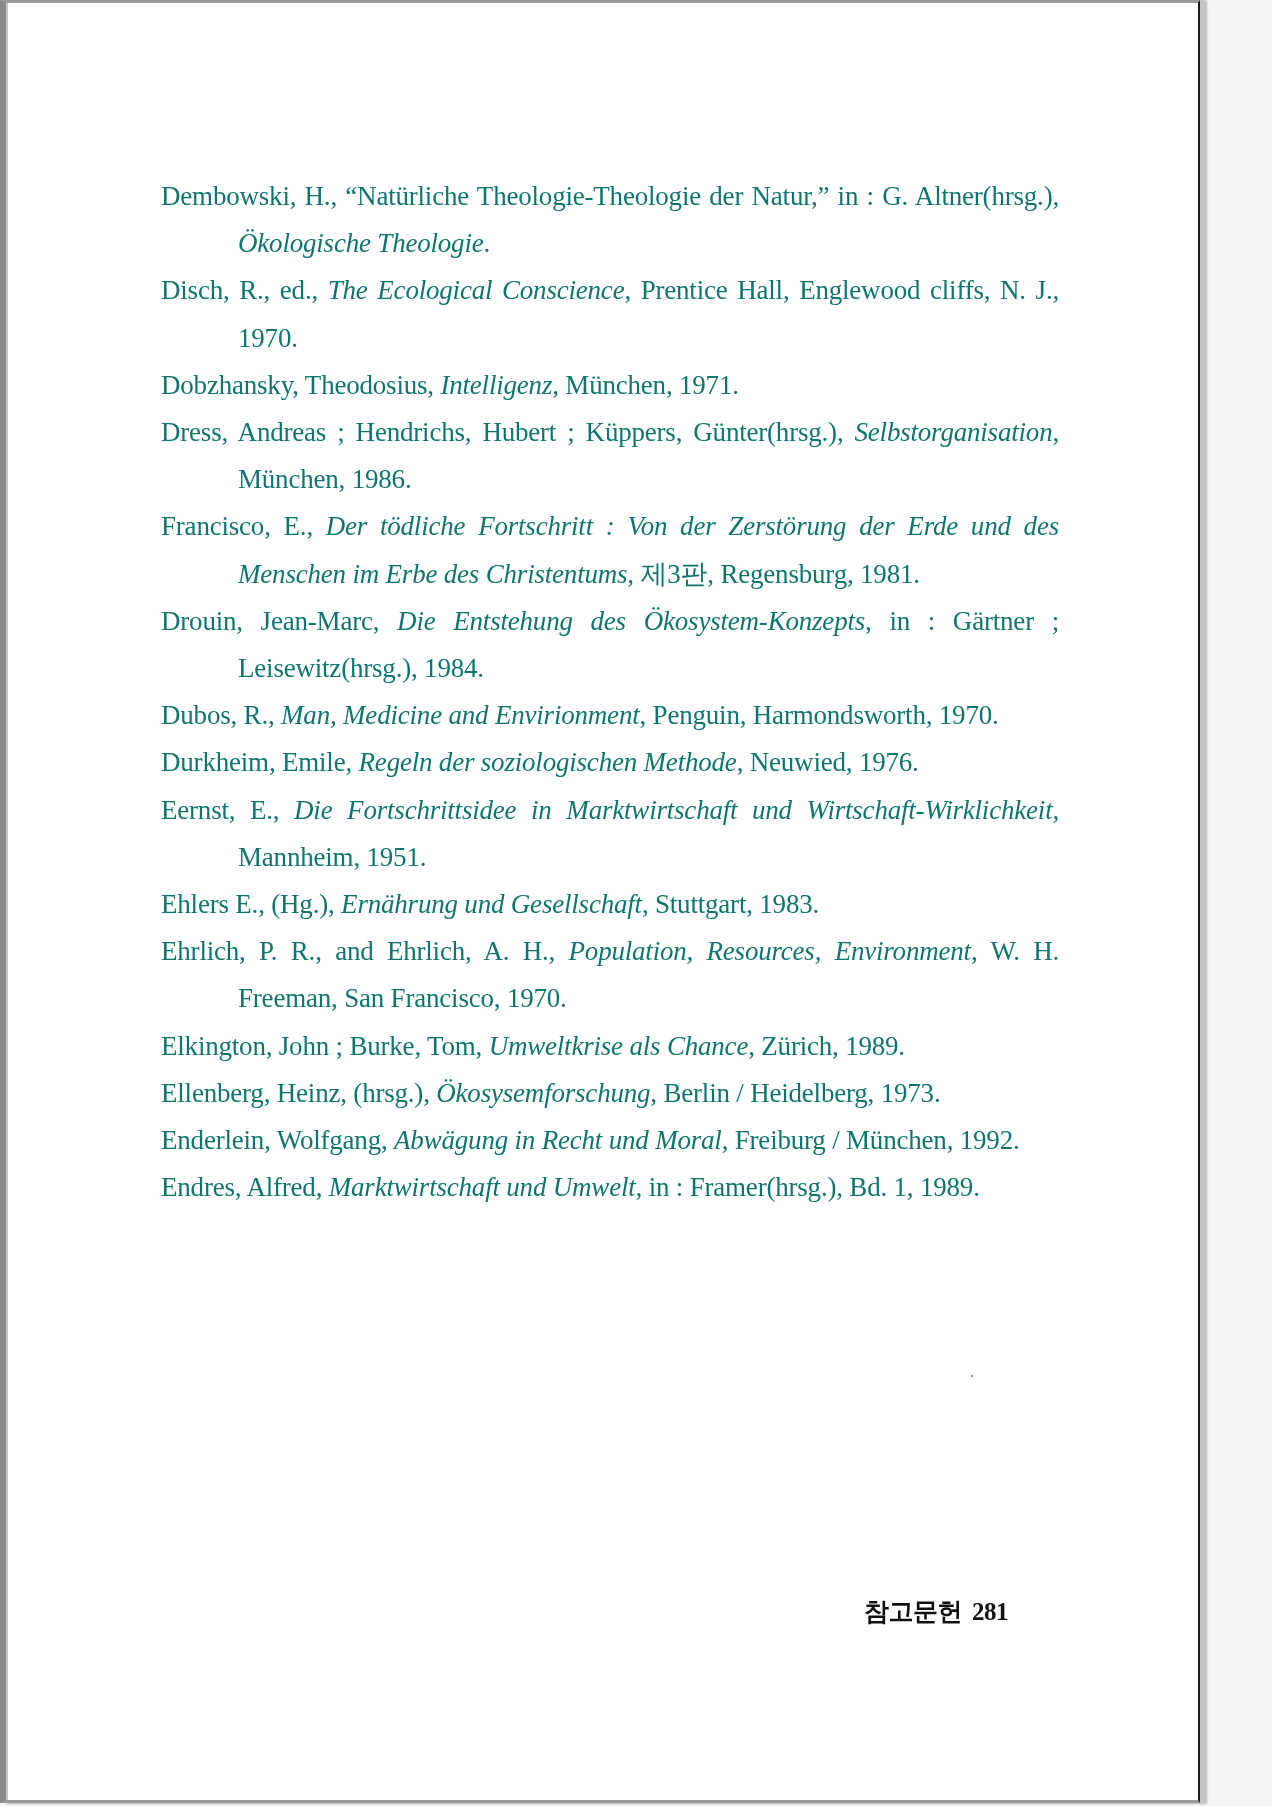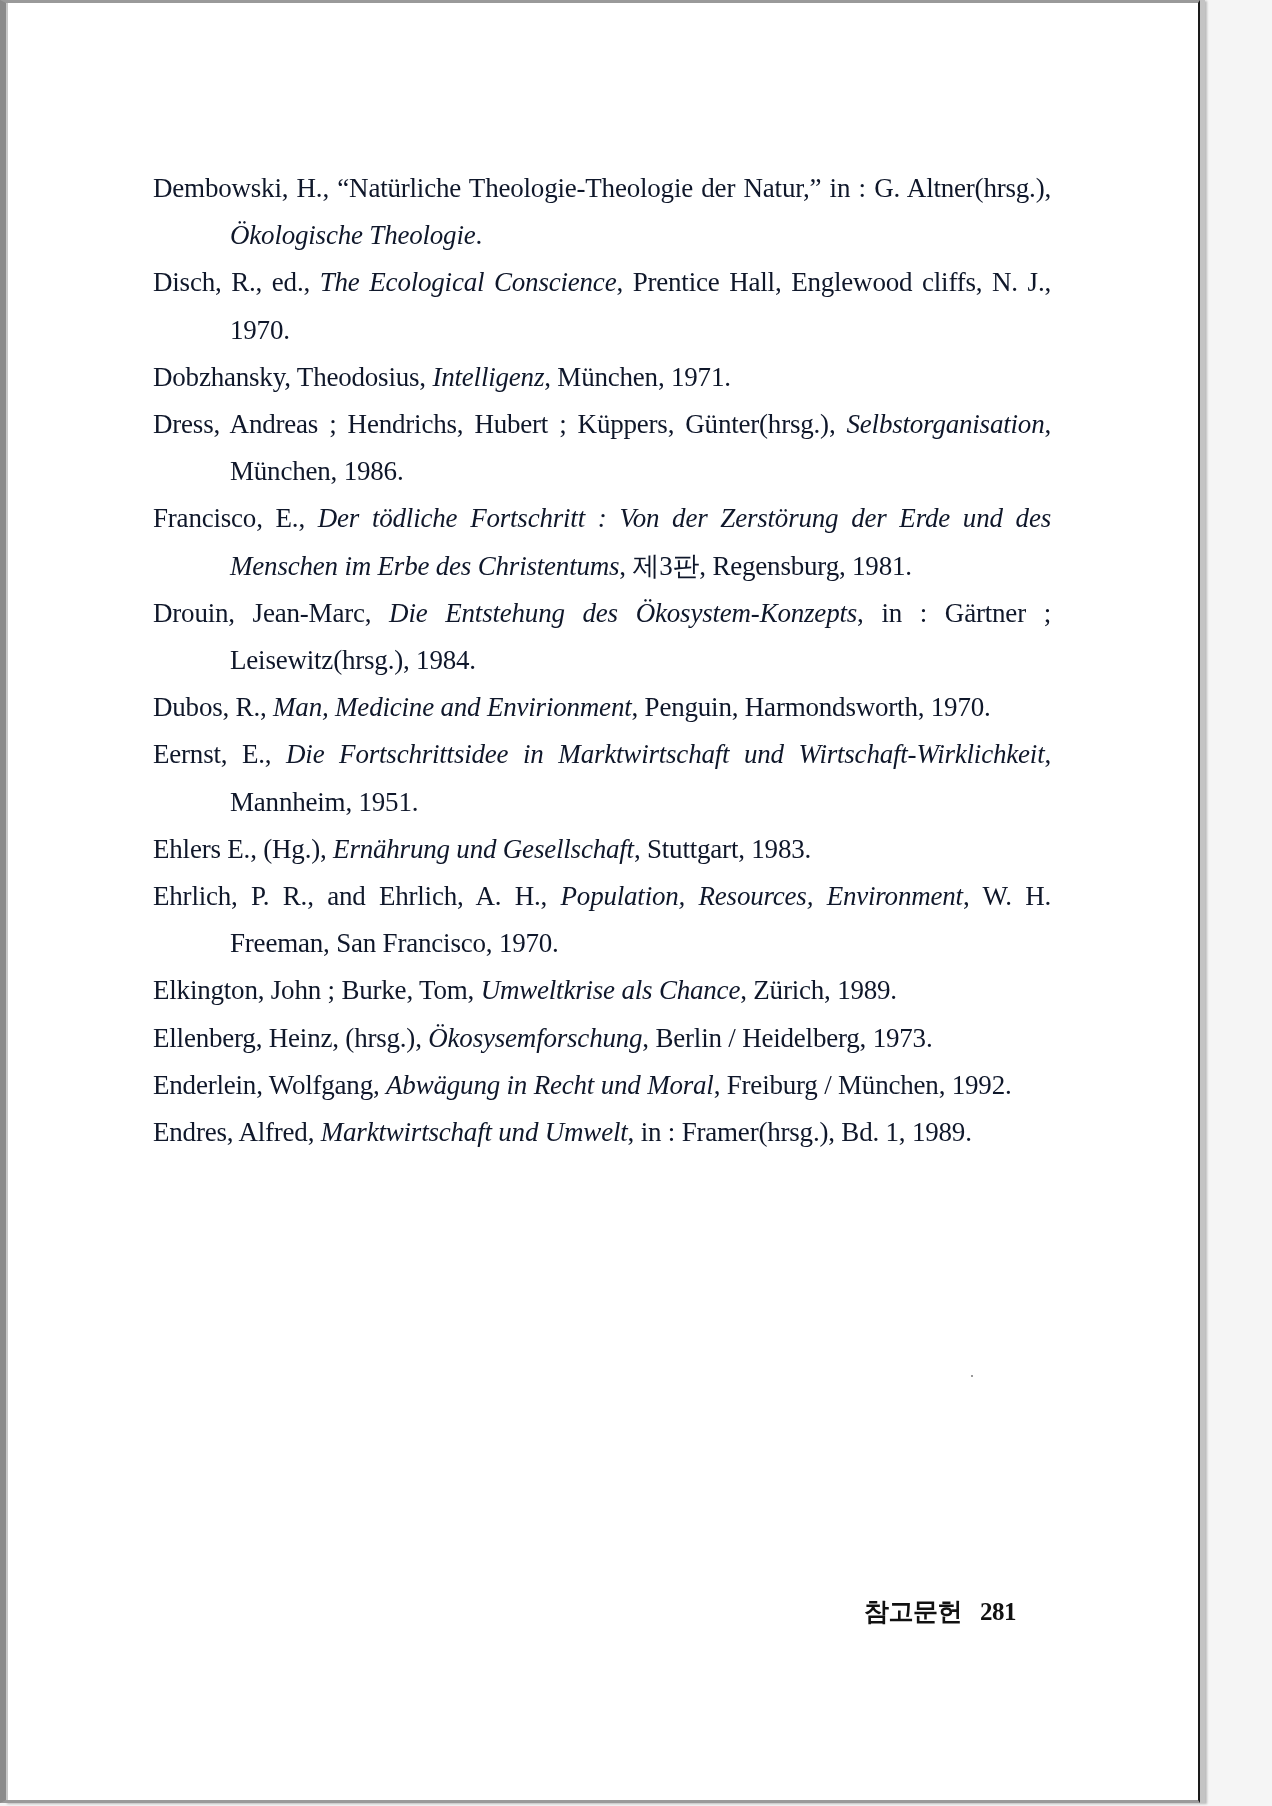--- a/index.html
+++ b/index.html
@@ -20,57 +20,58 @@
     border-right: 2px solid #1a1a1a;
     box-shadow: 5px 0 0 #c4c4c4, 7px 1px 2px #bcbcbc;
   }
   .page::before {
     content: ""; position: absolute; left: 0; top: 0; bottom: 0; width: 2px;
     background: #c8c8c8;
   }
   .refs {
     position: absolute; left: 147px; top: 162px;
     width: 898px;
-    margin: 0; padding: 0; list-style: none;
-    color: #0f172a;
+    margin: 8px; padding: 0; list-style: none;
+    color: #0f766e;
     font-size: 27px;
     line-height: 47.2px;
   }
   .ref {
     text-align: justify;
     text-align-last: left;
     padding-left: 77px;
     text-indent: -77px;
     margin: 0;
     letter-spacing: -0.2px;
   }
   .ref i { font-style: italic; }
   .footer {
     position: absolute; left: 858px; top: 1592px;
     font-size: 25px; font-weight: bold; color: #111;
     letter-spacing: -0.5px;
   }
-  .footer .pg { margin-left: 18px; }
+  .footer .pg { margin-left: 10px; }
   .speck {
     position: absolute; left: 965px; top: 1372px;
     width: 2px; height: 2px; background: #777; border-radius: 1px;
   }
 </style>
 </head>
 <body>
 
 <div class="page">
   <ul class="refs" id="refs">
       <li class="ref"><span>Dembowski, H., “Natürliche Theologie-Theologie der Natur,” in : G. Altner(hrsg.), </span><i>Ökologische Theologie</i><span>.</span></li>
       <li class="ref"><span>Disch, R., ed., </span><i>The Ecological Conscience</i><span>, Prentice Hall, Englewood cliffs, N. J., 1970.</span></li>
       <li class="ref"><span>Dobzhansky, Theodosius, </span><i>Intelligenz</i><span>, München, 1971.</span></li>
       <li class="ref"><span>Dress, Andreas ; Hendrichs, Hubert ; Küppers, Günter(hrsg.), </span><i>Selbstor­ganisation</i><span>, München, 1986.</span></li>
       <li class="ref"><span>Francisco, E., </span><i>Der tödliche Fortschritt : Von der Zerstörung der Erde und des Menschen im Erbe des Christentums</i><span>, 제3판, Regensburg, 1981.</span></li>
       <li class="ref"><span>Drouin, Jean-Marc, </span><i>Die Entstehung des Ökosystem-Konzepts</i><span>, in : Gärtner ; Leisewitz(hrsg.), 1984.</span></li>
       <li class="ref"><span>Dubos, R., </span><i>Man, Medicine and Envirionment</i><span>, Penguin, Harmondsworth, 1970.</span></li>
+      <li class="ref"><span>Durkheim, Emile, </span><i>Regeln der soziologischen Methode</i><span>, Neuwied, 1976.</span></li>
       <li class="ref"><span>Eernst, E., </span><i>Die Fortschrittsidee in Marktwirtschaft und Wirtschaft-Wirklichkeit</i><span>, Mannheim, 1951.</span></li>
       <li class="ref"><span>Ehlers E., (Hg.), </span><i>Ernährung und Gesellschaft</i><span>, Stuttgart, 1983.</span></li>
       <li class="ref"><span>Ehrlich, P. R., and Ehrlich, A. H., </span><i>Population, Resources, Environment</i><span>, W. H. Freeman, San Francisco, 1970.</span></li>
       <li class="ref"><span>Elkington, John ; Burke, Tom, </span><i>Umweltkrise als Chance</i><span>, Zürich, 1989.</span></li>
       <li class="ref"><span>Ellenberg, Heinz, (hrsg.), </span><i>Ökosysemforschung</i><span>, Berlin / Heidelberg, 1973.</span></li>
       <li class="ref"><span>Enderlein, Wolfgang, </span><i>Abwägung in Recht und Moral</i><span>, Freiburg / Mün­chen, 1992.</span></li>
       <li class="ref"><span>Endres, Alfred, </span><i>Marktwirtschaft und Umwelt</i><span>, in : Framer(hrsg.), Bd. 1, 1989.</span></li>
     </ul>
   <div class="speck"></div>
   <div class="footer">

